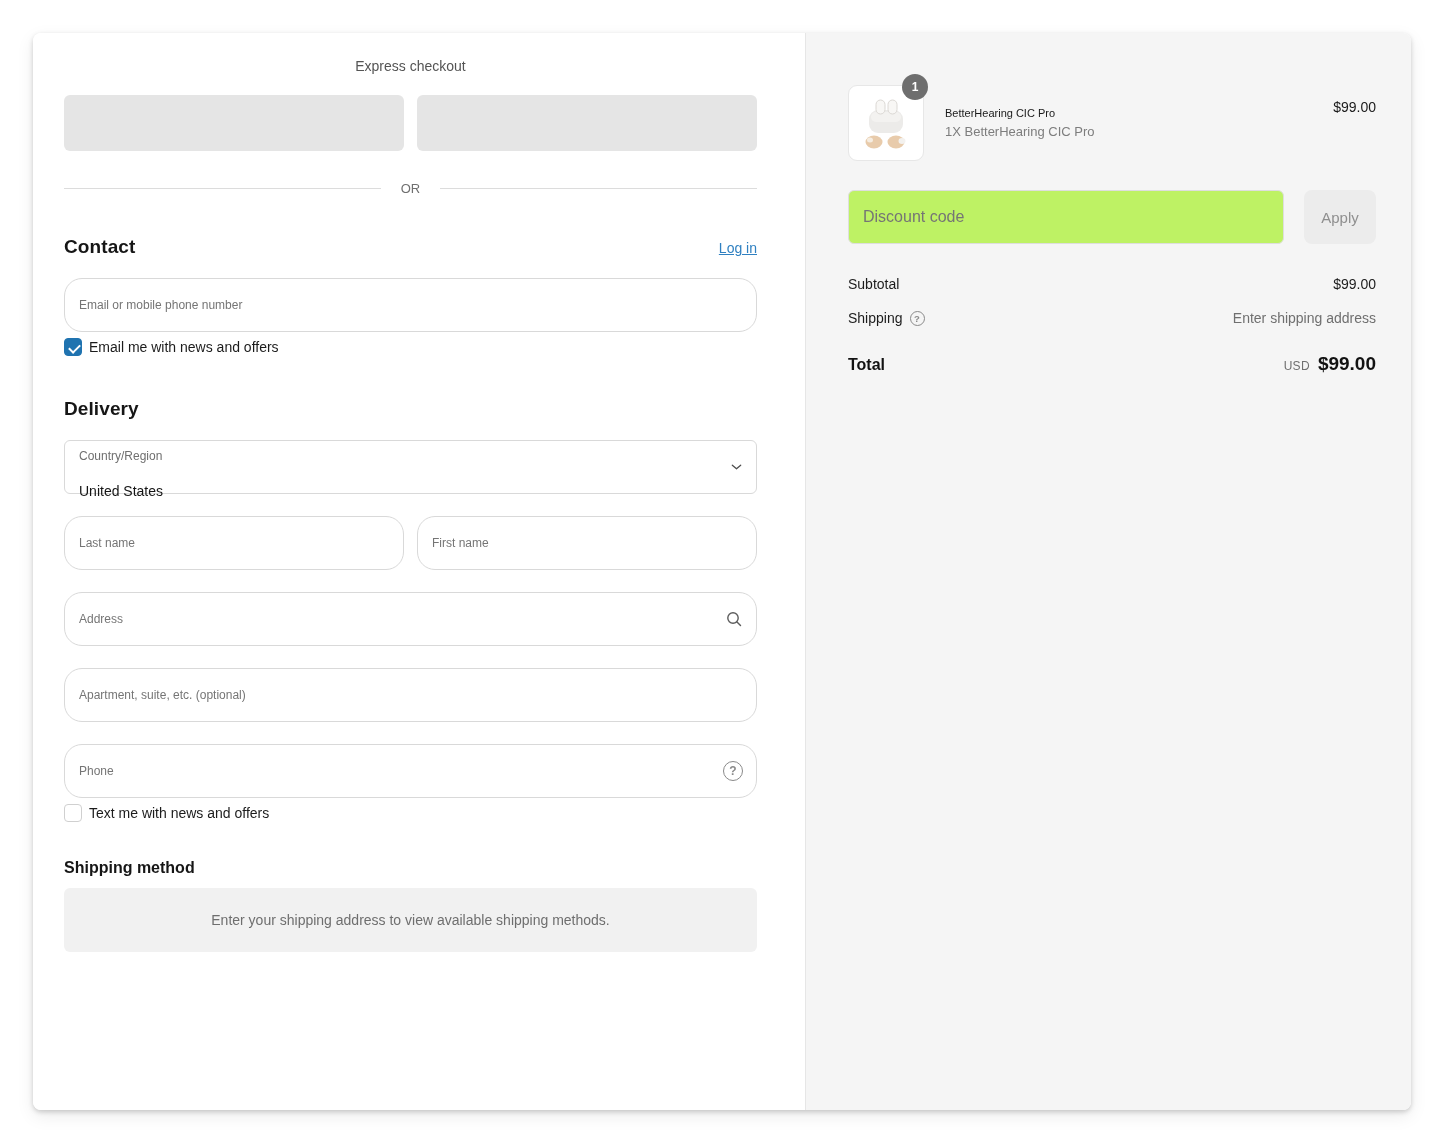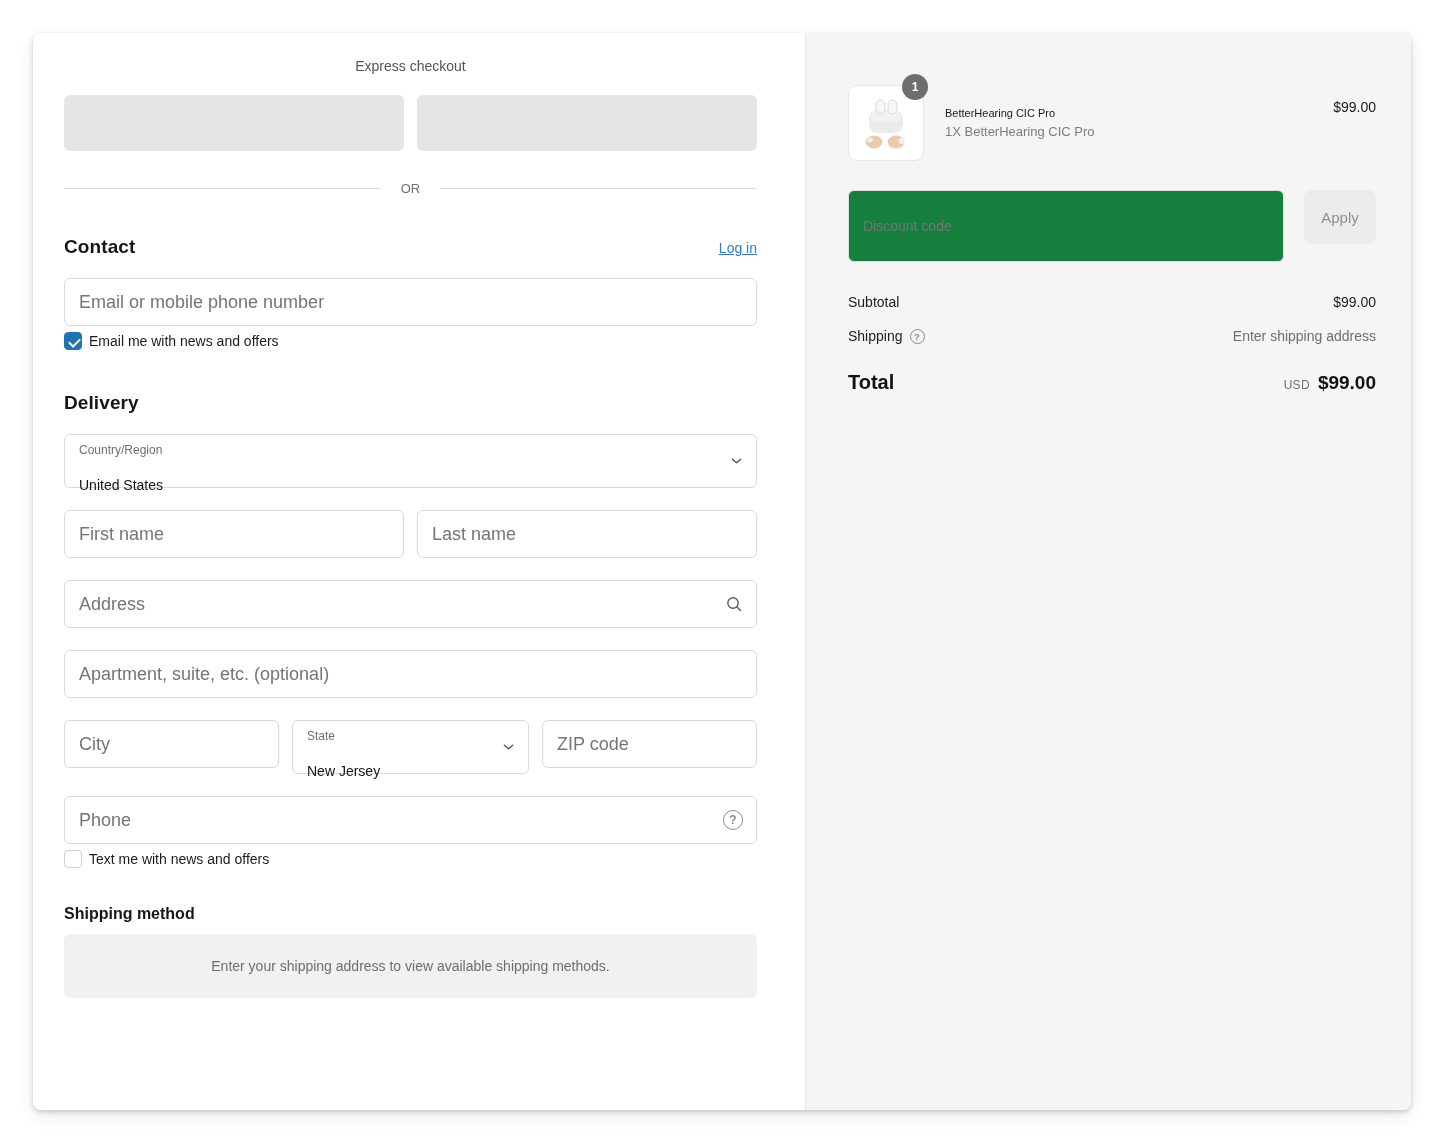--- a/index.html
+++ b/index.html
@@ -19,22 +19,22 @@
   .or-divider { display: flex; align-items: center; margin-top: 30px; color: #6f6f6f; font-size: 13px; }
   .or-divider::before, .or-divider::after { content: ""; flex: 1; height: 1px; background: #dcdcdc; }
   .or-divider span { padding: 0 20px; }
 
   .section-head { display: flex; align-items: baseline; justify-content: space-between; }
   h2 { font-size: 19px; font-weight: 700; color: #161616; letter-spacing: .1px; }
   .h-contact { margin-top: 40px; }
   .h-delivery { margin-top: 42px; }
   a.login { font-size: 14px; color: #2f80c1; text-decoration: underline; cursor: pointer; }
 
-  .text-input { width: 100%; height: 48px; border: 1px solid #d9d9d9; border-radius: 6px;
-    padding: 0 14px; font-size: 18px; font-family: inherit; color: #1a1a1a; background: #fff; outline: none; }
+  .text-input { width: 100%; height: 54px; border: 1px solid #d9d9d9; border-radius: 18px;
+    padding: 0 14px; font-size: 12px; font-family: inherit; color: #1a1a1a; background: #fff; outline: none; }
   .text-input::placeholder { color: #757575; opacity: 1; }
   .mt20 { margin-top: 20px; } .mt22 { margin-top: 22px; }
 
   .check-row { display: flex; align-items: center; gap: 7px; margin-top: 6px; cursor: pointer; }
   .checkbox { width: 18px; height: 18px; border-radius: 4px; border: 1px solid #d0d0d0;
     background: #fff; position: relative; flex: 0 0 auto; }
   .checkbox.on { background: #1f73b0; border-color: #1f73b0; }
   .checkbox.on::after { content: ""; position: absolute; left: 4px; top: 4.5px;
     width: 9px; height: 5px; border-left: 2px solid #fff; border-bottom: 2px solid #fff;
     transform: rotate(-45deg); }
@@ -71,36 +71,36 @@
     border-radius: 9px; display: flex; align-items: center; justify-content: center; }
   .qty-badge { position: absolute; top: -11px; right: -4px; width: 26px; height: 26px;
     border-radius: 50%; background: #6e6e6e; color: #fff; font-size: 12px; font-weight: 700;
     display: flex; align-items: center; justify-content: center; }
   .prod-info { flex: 1; margin-left: 21px; }
   .prod-name { font-size: 11px; color: #1a1a1a; font-weight: 500; }
   .prod-variant { font-size: 13px; color: #7d7d7d; margin-top: 5px; }
   .prod-price { font-size: 14px; color: #1a1a1a; margin-left: 12px; align-self: flex-start; margin-top: 14px; }
 
   .discount-row { display: flex; gap: 20px; margin-top: 29px; }
-  .discount-input { flex: 1; height: 72px; border: 1px solid #dedede; border-radius: 6px;
-    padding: 0 14px; font-size: 14px; font-family: inherit; background: #15803d; outline: none; }
+  .discount-input { flex: 1; height: 54px; border: 1px solid #dedede; border-radius: 6px;
+    padding: 0 14px; font-size: 16px; font-family: inherit; background: #bef264; outline: none; }
   .discount-input::placeholder { color: #757575; opacity: 1; }
   .apply-btn { width: 72px; height: 54px; background: #ececec; color: #8f8f8f; border: none;
     border-radius: 8px; font-size: 15px; font-family: inherit; cursor: pointer; }
 
   .cost-row { display: flex; justify-content: space-between; align-items: center; margin-top: 18px; }
   .cost-row.first { margin-top: 32px; }
   .cost-label { font-size: 14px; color: #1c1c1c; display: flex; align-items: center; gap: 7px; }
   .cost-value { font-size: 14px; color: #1c1c1c; }
   .cost-value.muted { color: #6f6f6f; }
   .q-small { width: 15px; height: 15px; border-radius: 50%; border: 1.2px solid #8a8a8a;
     color: #8a8a8a; font-size: 9.5px; font-weight: 700; display: flex; align-items: center;
     justify-content: center; cursor: pointer; }
   .total-row { display: flex; justify-content: space-between; align-items: baseline; margin-top: 27px; }
-  .total-label { font-size: 20px; font-weight: 700; color: #121212; }
+  .total-label { font-size: 16px; font-weight: 700; color: #121212; }
   .total-right { display: flex; align-items: baseline; gap: 8px; }
   .currency { font-size: 12px; color: #6f6f6f; letter-spacing: .3px; }
   .total-value { font-size: 19px; font-weight: 700; color: #121212; }
 </style>
 </head>
 <body>
 
 <div class="card">
 
   <div class="main-col">
@@ -130,49 +130,36 @@
       <div class="flabel">Country/Region</div>
       <div class="fvalue">United States</div>
       <span class="chev">
         <svg width="13" height="13" viewBox="0 0 14 14">
             <path d="M2.5 5l4.5 4 4.5-4" stroke="#4f4f4f" stroke-width="1.4" fill="none" stroke-linecap="round" stroke-linejoin="round"></path>
           </svg>
       </span>
     </div>
 
     <div class="two-col">
+      <input class="text-input" type="text" placeholder="Last name" style="">
       <input class="text-input" type="text" placeholder="First name" style="">
-      <input class="text-input" type="text" placeholder="Last name" style="">
     </div>
 
     <div class="field-wrap mt22">
       <input class="text-input" type="text" style="padding-right: 44px;" placeholder="Address">
       <span class="right-icon">
         <svg width="18" height="18" viewBox="0 0 18 18">
             <circle cx="8" cy="8" r="5.2" stroke="#5c5c5c" stroke-width="1.4" fill="none"></circle>
             <path d="M12 12l3.5 3.5" stroke="#5c5c5c" stroke-width="1.4" stroke-linecap="round"></path>
           </svg>
       </span>
     </div>
 
     <input class="text-input mt22" type="text" placeholder="Apartment, suite, etc. (optional)" style="">
 
-    <div class="three-col">
-      <input class="text-input" type="text" placeholder="City" style="">
-      <div class="select-box" style="margin-top:0">
-        <div class="flabel">State</div>
-        <div class="fvalue">New Jersey</div>
-        <span class="chev">
-          <svg width="13" height="13" viewBox="0 0 14 14">
-              <path d="M2.5 5l4.5 4 4.5-4" stroke="#4f4f4f" stroke-width="1.4" fill="none" stroke-linecap="round" stroke-linejoin="round"></path>
-            </svg>
-        </span>
-      </div>
-      <input class="text-input" type="text" placeholder="ZIP code" style="">
-    </div>
 
     <div class="field-wrap mt22">
       <input class="text-input" type="text" style="padding-right: 44px;" placeholder="Phone">
       <span class="right-icon">
         <span class="q-badge">?</span>
       </span>
     </div>
 
     <div class="check-row">
       <span class="checkbox"></span>

